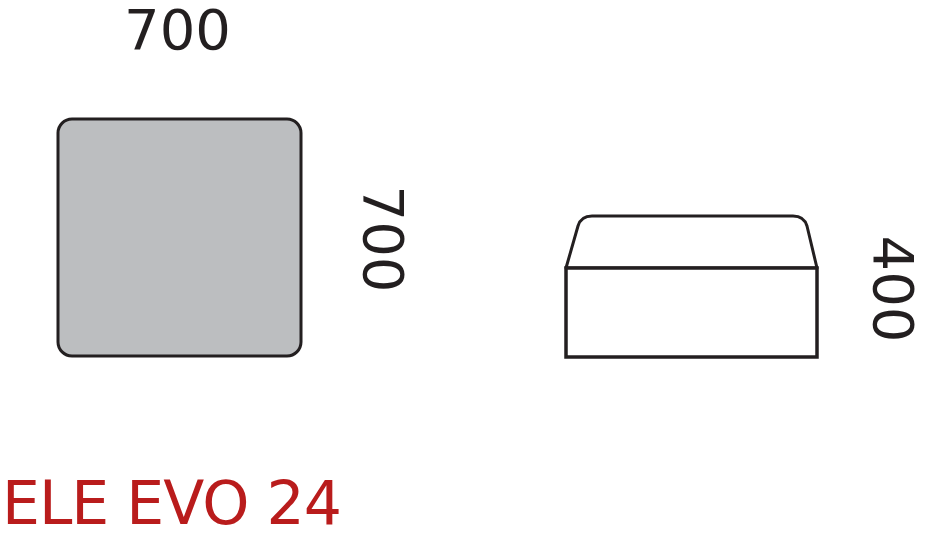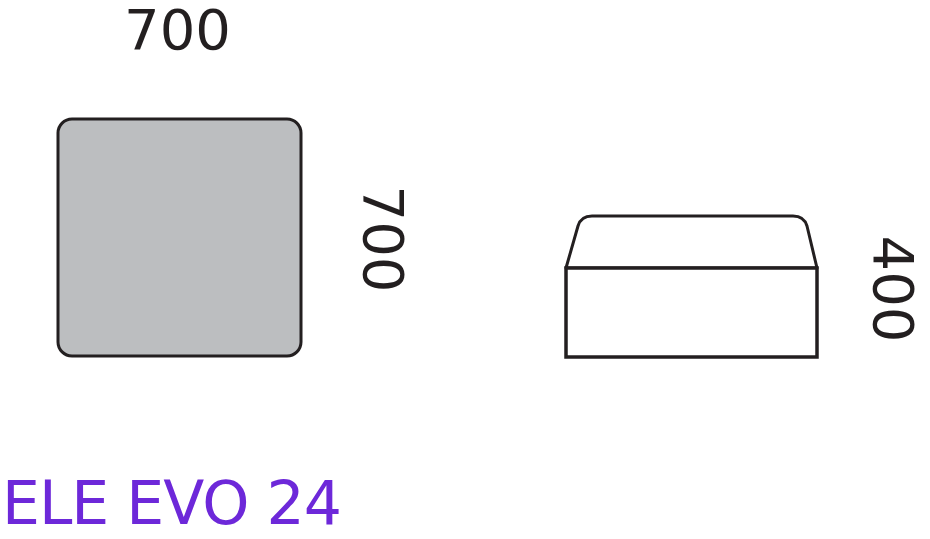--- a/index.html
+++ b/index.html
@@ -2,21 +2,21 @@
 <html><head>
 <meta charset="utf-8">
 <style>
   html, body { margin: 0; padding: 0; background: #ffffff; }
   body { width: 930px; height: 539px; position: relative; overflow: hidden;
          font-family: "DejaVu Sans", "Liberation Sans", sans-serif; color: #231f20; }
   .dim { position: absolute; font-size: 56px; line-height: 1; color: #231f20; white-space: nowrap; }
   #dim-top { left: 124px; top: 2px; }
   #dim-side-square { left: 383px; top: 239px; transform: translate(-50%, -50%) rotate(90deg); }
   #dim-side-envelope { left: 893px; top: 289px; transform: translate(-50%, -50%) rotate(90deg); }
-  #title { position: absolute; left: 2px; top: 473px; font-size: 60px; line-height: 1; color: #6d28d9; white-space: nowrap; letter-spacing: -1px; }
+  #title { position: absolute; left: 2px; top: 473px; font-size: 60px; line-height: 1; color: #b91c1c; white-space: nowrap; letter-spacing: -1px; }
   svg.shapes { position: absolute; left: 0; top: 0; }
 </style>
 </head>
 <body>
 
 <svg class="shapes" width="930" height="539" viewBox="0 0 930 539">
   <rect x="58" y="119" width="243" height="237" rx="14" ry="14" fill="#bcbec0" stroke="#231f20" stroke-width="3"></rect>
   <g>
     <path d="M566,268 L578,226 Q581,216 592,216 L793,216 Q804,216 807,226 L817,268 Z" fill="#ffffff" stroke="#231f20" stroke-width="3" stroke-linejoin="round"></path>
     <rect x="566" y="268" width="251" height="89" fill="#ffffff" stroke="#231f20" stroke-width="3.5"></rect>

